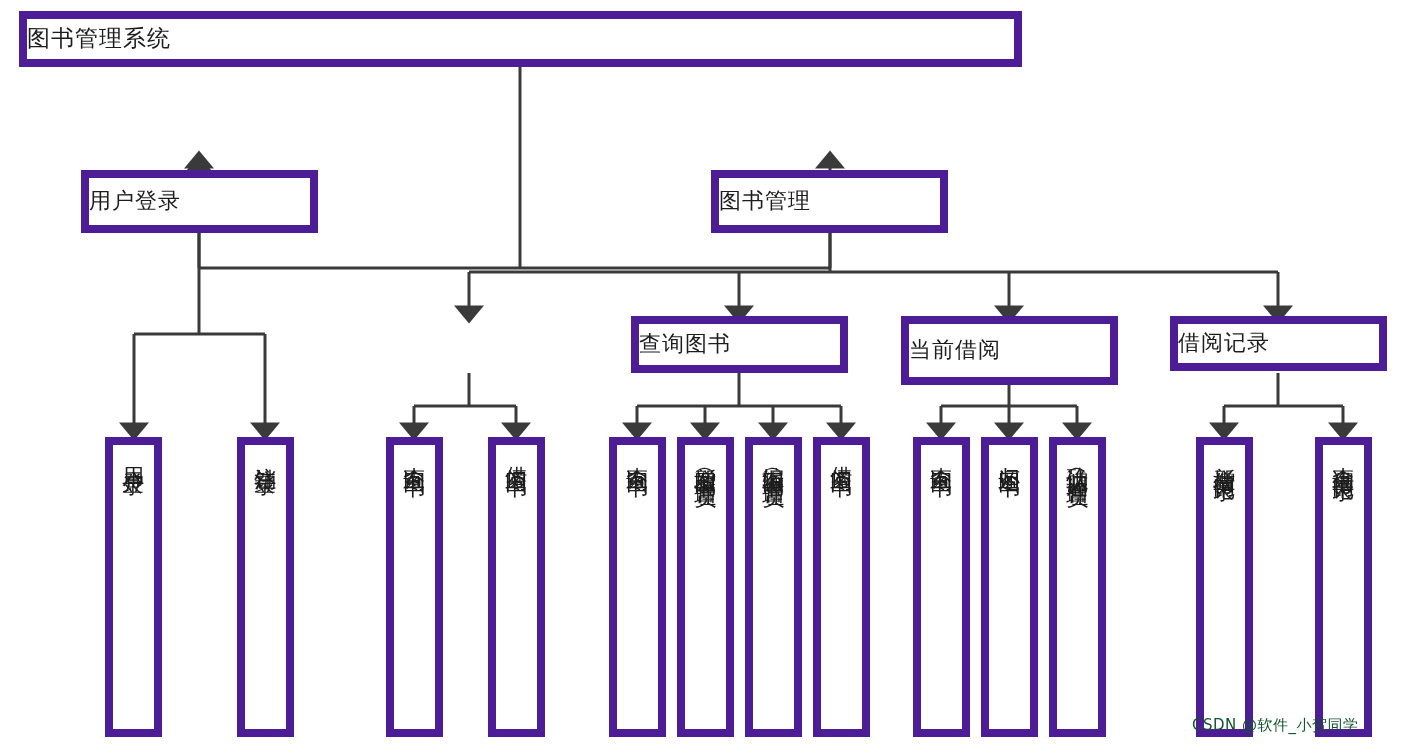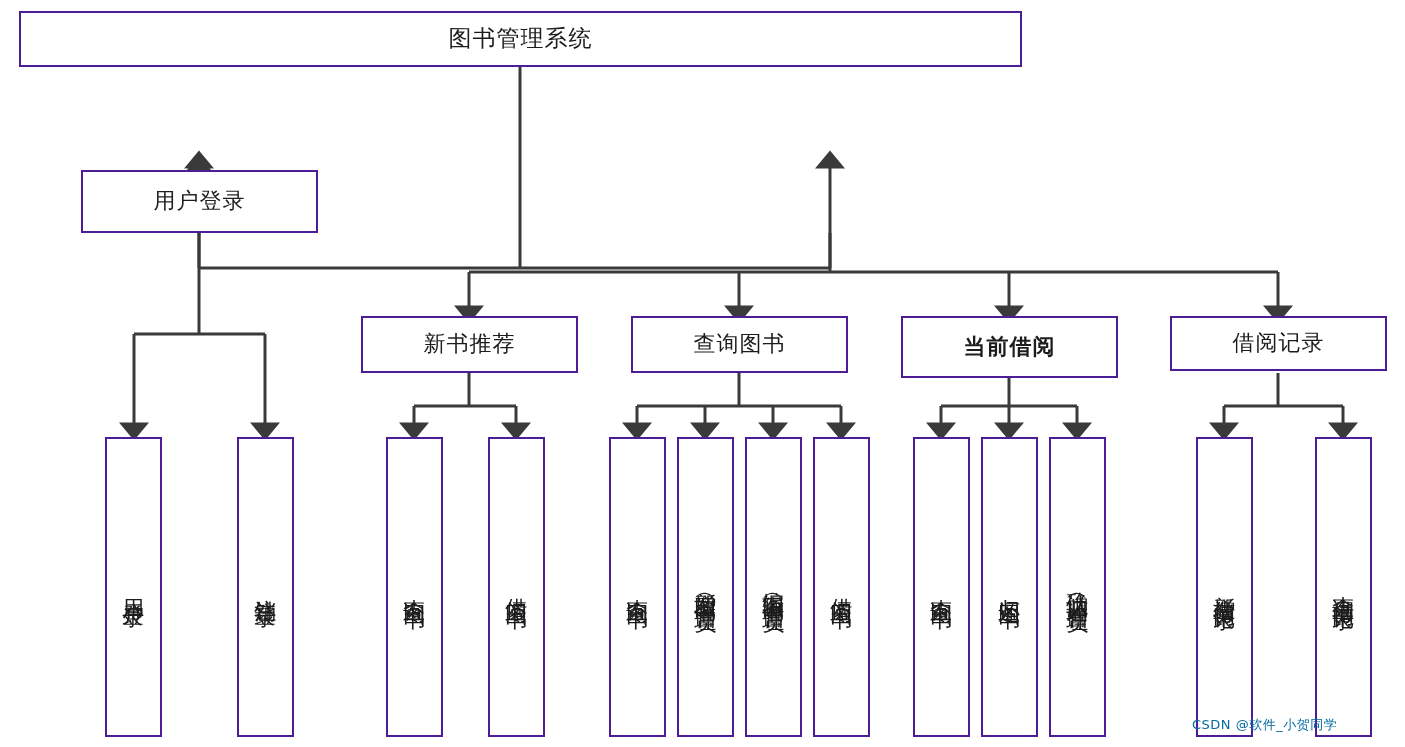--- a/index.html
+++ b/index.html
@@ -23,24 +23,24 @@
     left: 0;
     top: 0;
     width: 1405px;
     height: 747px;
     pointer-events: none;
   }
   .node {
     position: absolute;
     box-sizing: border-box;
     background: #ffffff;
-    border: 2px solid #4c1d95;
+    border: 8px solid #4c1d95;
     display: flex;
     align-items: center;
-    justify-content: center;
+    justify-content: flex-start;
     color: #1c1c1c;
   }
   .node.h {
     font-size: 22px;
     line-height: 1.2;
     letter-spacing: 1px;
     white-space: nowrap;
   }
   .node.v {
     writing-mode: vertical-rl;
@@ -54,22 +54,22 @@
     writing-mode: vertical-rl;
     text-orientation: upright;
     white-space: nowrap;
     text-align: center;
   }
   #root-node {
     font-size: 23px;
   }
   .watermark {
     position: absolute;
-    color: #0369a1;
-    font-size: 13px;
+    color: #14532d;
+    font-size: 15px;
     white-space: nowrap;
     letter-spacing: 0.5px;
     z-index: 5;
   }
 </style>
 </head>
 <body>
 
 <div id="canvas">
 
@@ -140,28 +140,28 @@
     </g>
   </svg>
 
   <div class="node h" id="root-node" style="left:19px; top:11px; width:1003px; height:56px;">
     <span>图书管理系统</span>
   </div>
 
   <div class="node h" style="left:81px; top:170px; width:237px; height:63px;">
     <span>用户登录</span>
   </div>
-
-  <div class="node h" style="left:361px; top:316px; width:217px; height:57px;">
-    <span>新书推荐</span>
-  </div>
+  <div class="node h" style="left:711px; top:170px; width:237px; height:63px;">
+    <span>图书管理</span>
+  </div>
+
   <div class="node h" style="left:631px; top:316px; width:217px; height:57px;">
     <span>查询图书</span>
   </div>
-  <div class="node h" style="left:901px; top:316px; width:217px; height:62px;font-weight:bold;">
+  <div class="node h" style="left:901px; top:316px; width:217px; height:69px;">
     <span>当前借阅</span>
   </div>
   <div class="node h" style="left:1170px; top:316px; width:217px; height:55px;">
     <span>借阅记录</span>
   </div>
 
   <div class="node v" style="left:105px; top:437px; width:57px; height:300px;">
     <span class="vtext">用户登录</span>
   </div>
   <div class="node v" style="left:237px; top:437px; width:57px; height:300px;">

